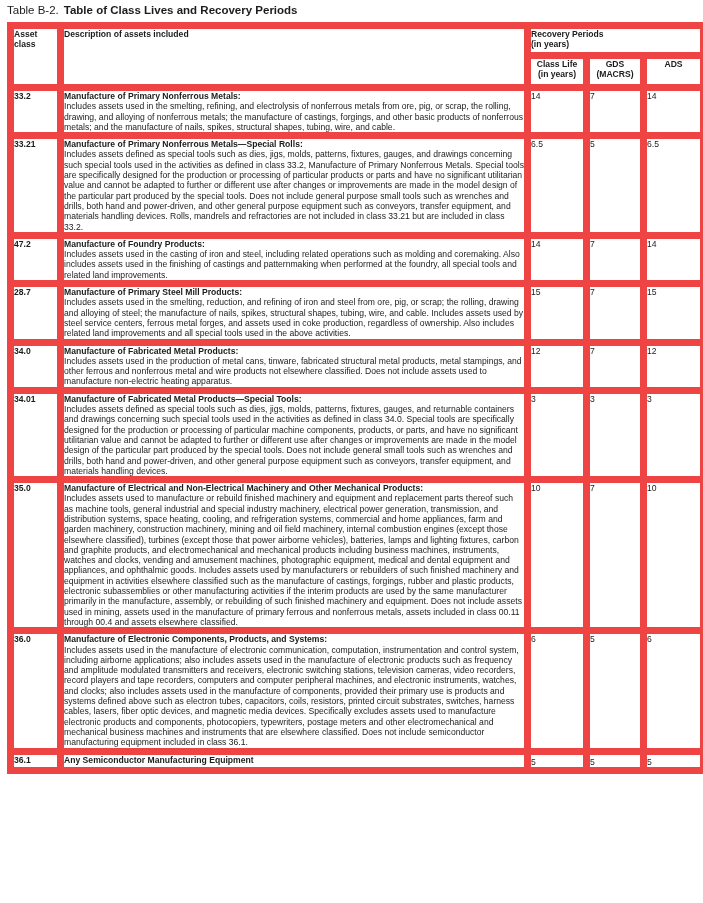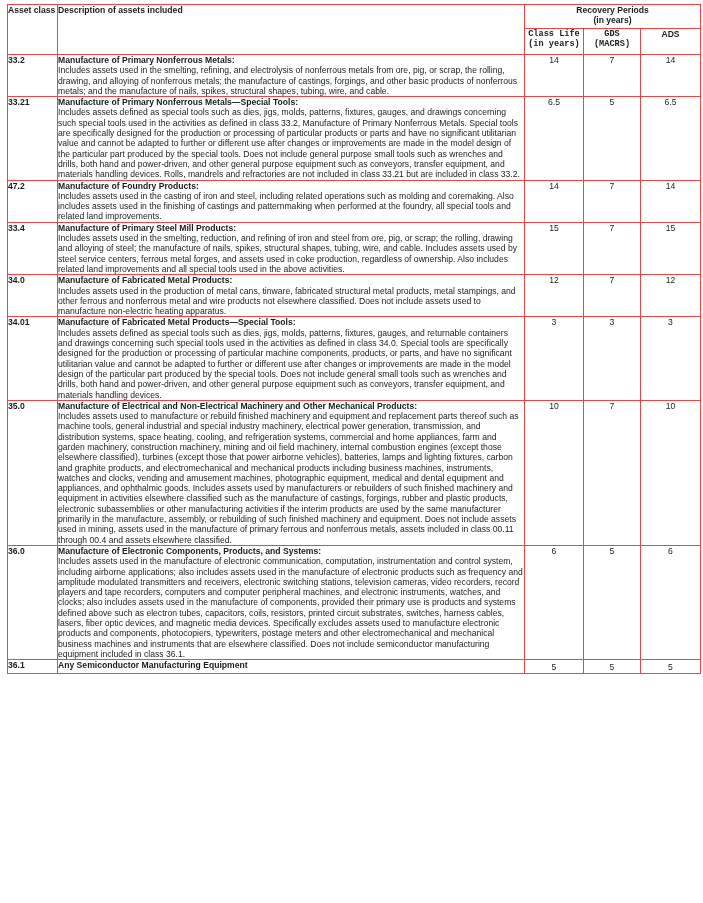--- a/index.html
+++ b/index.html
@@ -14,51 +14,54 @@
   .doc-title { font-size: 11.5px; line-height: 13px; margin: 0 0 5px 0; white-space: nowrap; }
   .doc-title .prefix { font-weight: normal; margin-right: 5px; }
   .doc-title .main { font-weight: bold; }
 
   table.class-lives {
     border-collapse: collapse;
     table-layout: fixed;
     width: 693px;
   }
   table.class-lives th, table.class-lives td {
-    border: 1px solid #ef4444;
+    border: 7px solid #ef4444;
     font-size: 8.6px;
     line-height: 10.3px;
     vertical-align: top;
     padding: 0;
     overflow: hidden;
   }
 
   
   thead th { font-weight: bold; }
   .th-asset   { vertical-align: bottom; text-align: left; padding: 2px 2px 3px 6px; }
   .th-desc    { vertical-align: bottom; text-align: left; padding: 2px 2px 3px 6px; }
-  .th-recovery{ vertical-align: middle; text-align: center; height: 23px; padding: 2px 1px; }
+  .th-recovery{ vertical-align: middle; text-align: left; height: 23px; padding: 2px 1px; }
   .th-recovery span { display: block; }
-  .th-sub     { vertical-align: bottom; text-align: center; height: 25px; padding: 2px 1px 3px 1px; font-family: Liberation Mono, monospace; }
+  .th-sub     { vertical-align: bottom; text-align: center; height: 25px; padding: 2px 1px 3px 1px; }
   .th-sub span { display: block; }
   .th-ads     { vertical-align: bottom; text-align: center; height: 25px; padding: 2px 1px 2px 1px; margin-left: 36px; }
 
   
   td.asset { font-weight: bold; padding: 2px 1px 2px 2px; }
   td.desc  { padding: 2px 3px 3px 5px; }
   td.desc .row-title { font-weight: bold; }
   td.desc .row-body  { font-weight: normal; }
-  td.num   { text-align: center; padding: 13px 1px 2px 1px; }
+  td.num   { text-align: left; padding: 13px 1px 2px 1px; }
   tr.single td.num { padding-top: 2px; }
 </style>
 </head>
 <body>
 
 <div class="page">
 
+  <div class="doc-title">
+    <span class="prefix">Table B-2.</span><span class="main">Table of Class Lives and Recovery Periods</span>
+  </div>
 
   <table class="class-lives">
     <colgroup>
       <col style="width:50px">
       <col style="width:467px">
       <col style="width:59px">
       <col style="width:57px">
       <col style="width:60px">
     </colgroup>
     <thead>
@@ -91,41 +94,41 @@
           <div class="row-body">Includes assets used in the smelting, refining, and electrolysis of nonferrous metals from ore, pig, or scrap, the rolling, drawing, and alloying of nonferrous metals; the manufacture of castings, forgings, and other basic products of nonferrous metals; and the manufacture of nails, spikes, structural shapes, tubing, wire, and cable.</div>
         </td>
         <td class="num">14</td>
         <td class="num">7</td>
         <td class="num">14</td>
       </tr>
 
       <tr>
         <td class="asset">33.21</td>
         <td class="desc">
-          <div class="row-title">Manufacture of Primary Nonferrous Metals—Special Tools:</div>
+          <div class="row-title">Manufacture of Primary Nonferrous Metals—Special Rolls:</div>
           <div class="row-body">Includes assets defined as special tools such as dies, jigs, molds, patterns, fixtures, gauges, and drawings concerning such special tools used in the activities as defined in class 33.2, Manufacture of Primary Nonferrous Metals. Special tools are specifically designed for the production or processing of particular products or parts and have no significant utilitarian value and cannot be adapted to further or different use after changes or improvements are made in the model design of the particular part produced by the special tools. Does not include general purpose small tools such as wrenches and drills, both hand and power-driven, and other general purpose equipment such as conveyors, transfer equipment, and materials handling devices. Rolls, mandrels and refractories are not included in class 33.21 but are included in class 33.2.</div>
         </td>
         <td class="num">6.5</td>
         <td class="num">5</td>
         <td class="num">6.5</td>
       </tr>
 
       <tr>
         <td class="asset">47.2</td>
         <td class="desc">
           <div class="row-title">Manufacture of Foundry Products:</div>
           <div class="row-body">Includes assets used in the casting of iron and steel, including related operations such as molding and coremaking. Also includes assets used in the finishing of castings and patternmaking when performed at the foundry, all special tools and related land improvements.</div>
         </td>
         <td class="num">14</td>
         <td class="num">7</td>
         <td class="num">14</td>
       </tr>
 
       <tr>
-        <td class="asset">33.4</td>
+        <td class="asset">28.7</td>
         <td class="desc">
           <div class="row-title">Manufacture of Primary Steel Mill Products:</div>
           <div class="row-body">Includes assets used in the smelting, reduction, and refining of iron and steel from ore, pig, or scrap; the rolling, drawing and alloying of steel; the manufacture of nails, spikes, structural shapes, tubing, wire, and cable. Includes assets used by steel service centers, ferrous metal forges, and assets used in coke production, regardless of ownership. Also includes related land improvements and all special tools used in the above activities.</div>
         </td>
         <td class="num">15</td>
         <td class="num">7</td>
         <td class="num">15</td>
       </tr>
 
       <tr>

